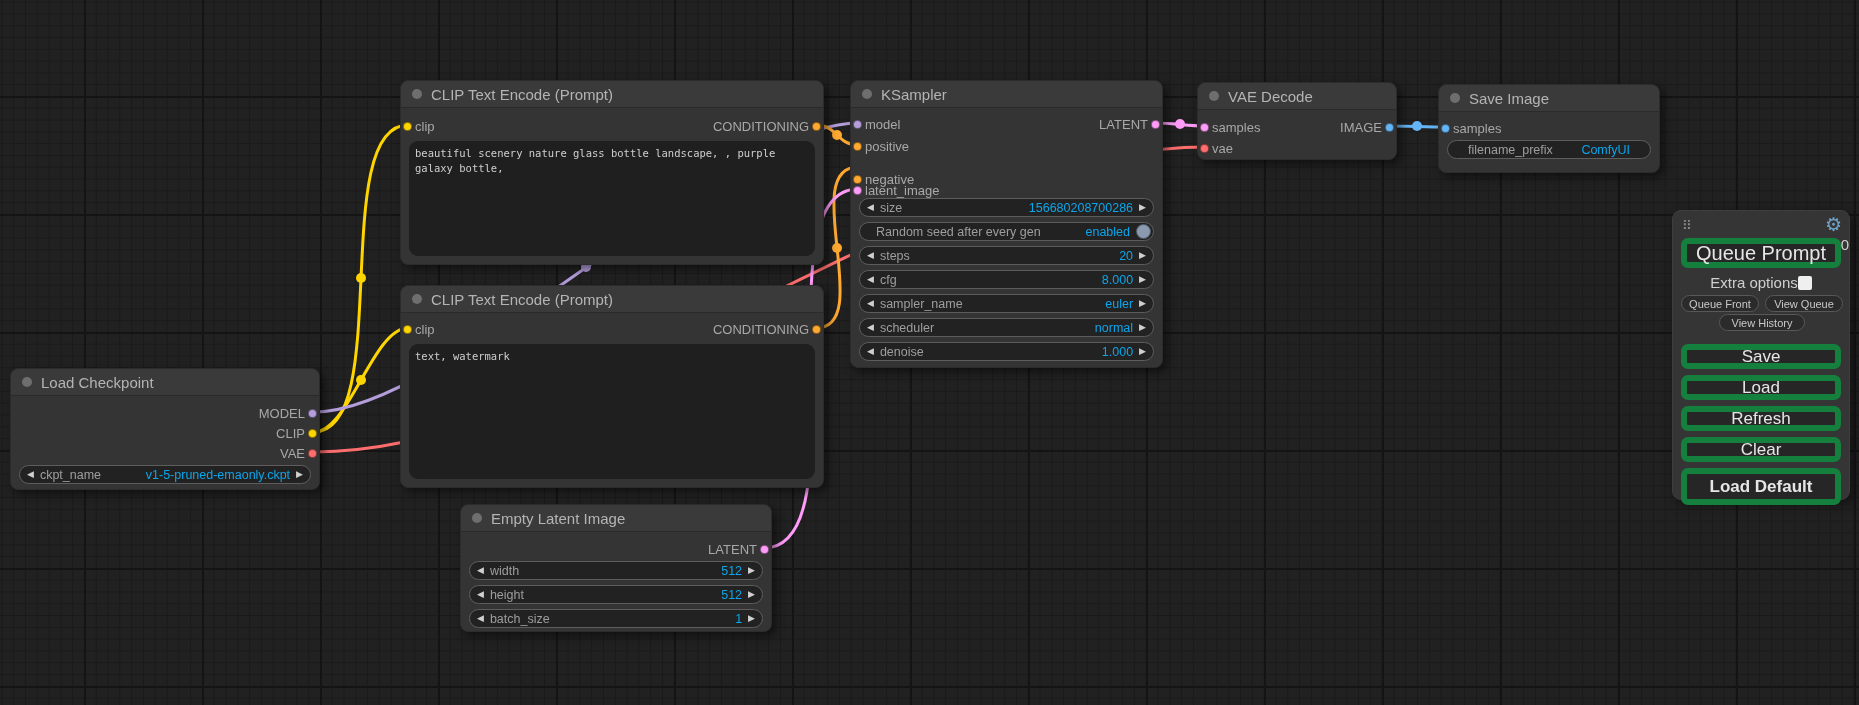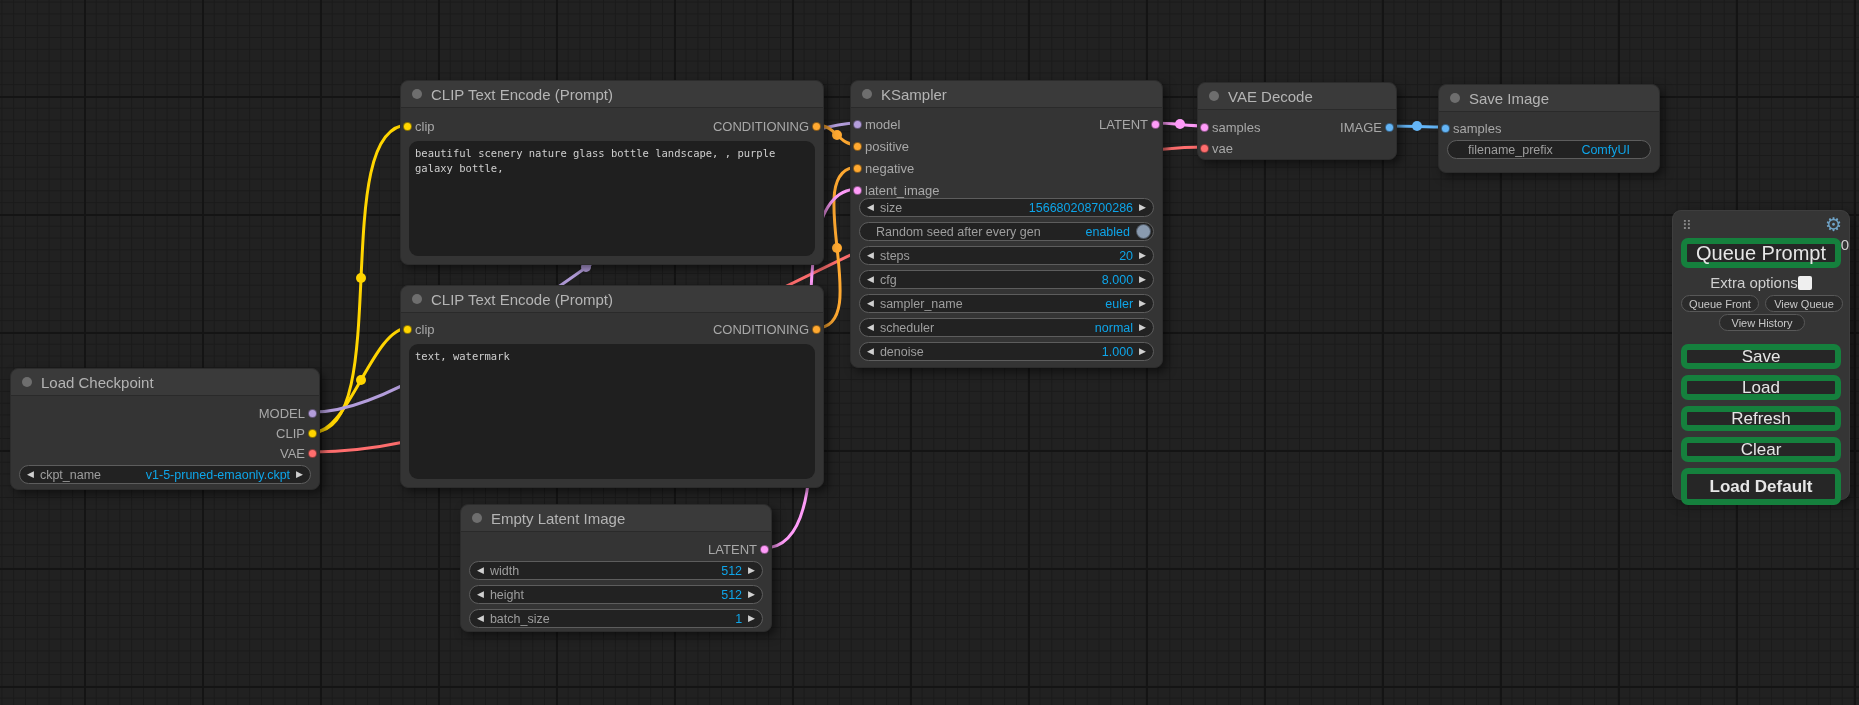--- a/index.html
+++ b/index.html
@@ -218,21 +218,21 @@
     <span>KSampler</span>
   </div>
   <div class="slot in" style="top:34px">
     <span class="dot c-model"></span>
     <span>model</span>
   </div>
   <div class="slot in" style="top:56px">
     <span class="dot c-cond"></span>
     <span>positive</span>
   </div>
-  <div class="slot in" style="top:78px">
+  <div class="slot in" style="top:89px">
     <span class="dot c-cond"></span>
     <span>negative</span>
   </div>
   <div class="slot in" style="top:100px">
     <span class="dot c-latent"></span>
     <span>latent_image</span>
   </div>
   <div class="slot out" style="top:34px">
     <span>LATENT</span>
     <span class="dot c-latent"></span>

